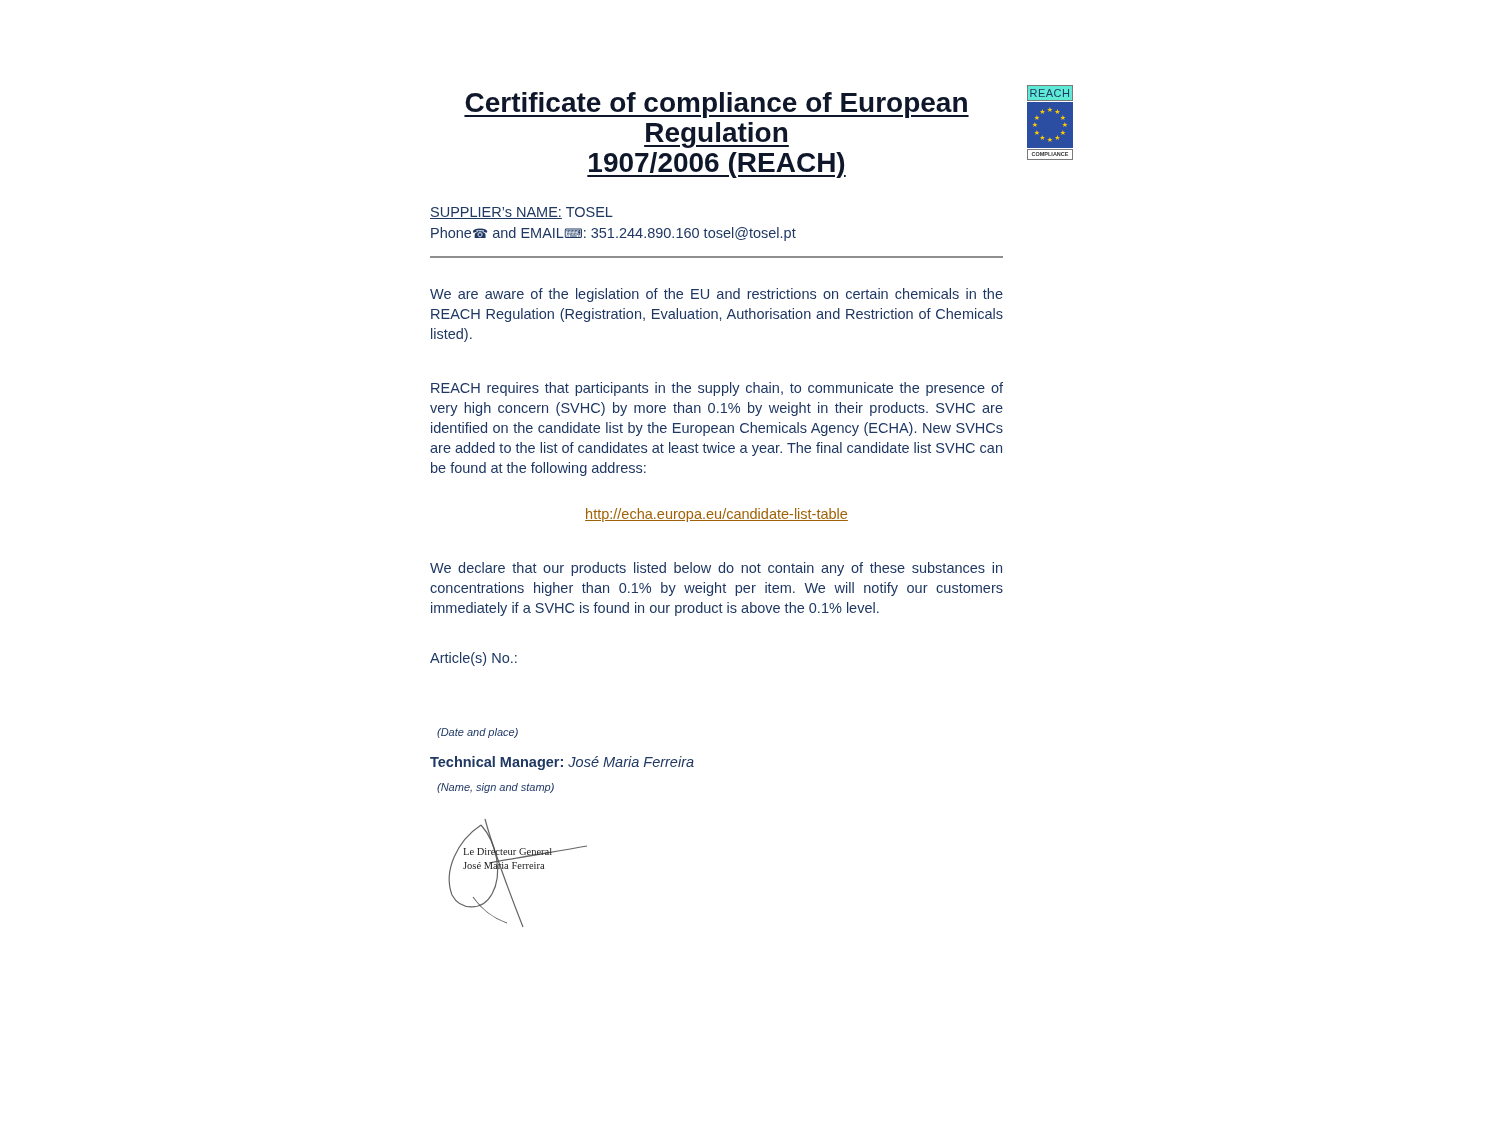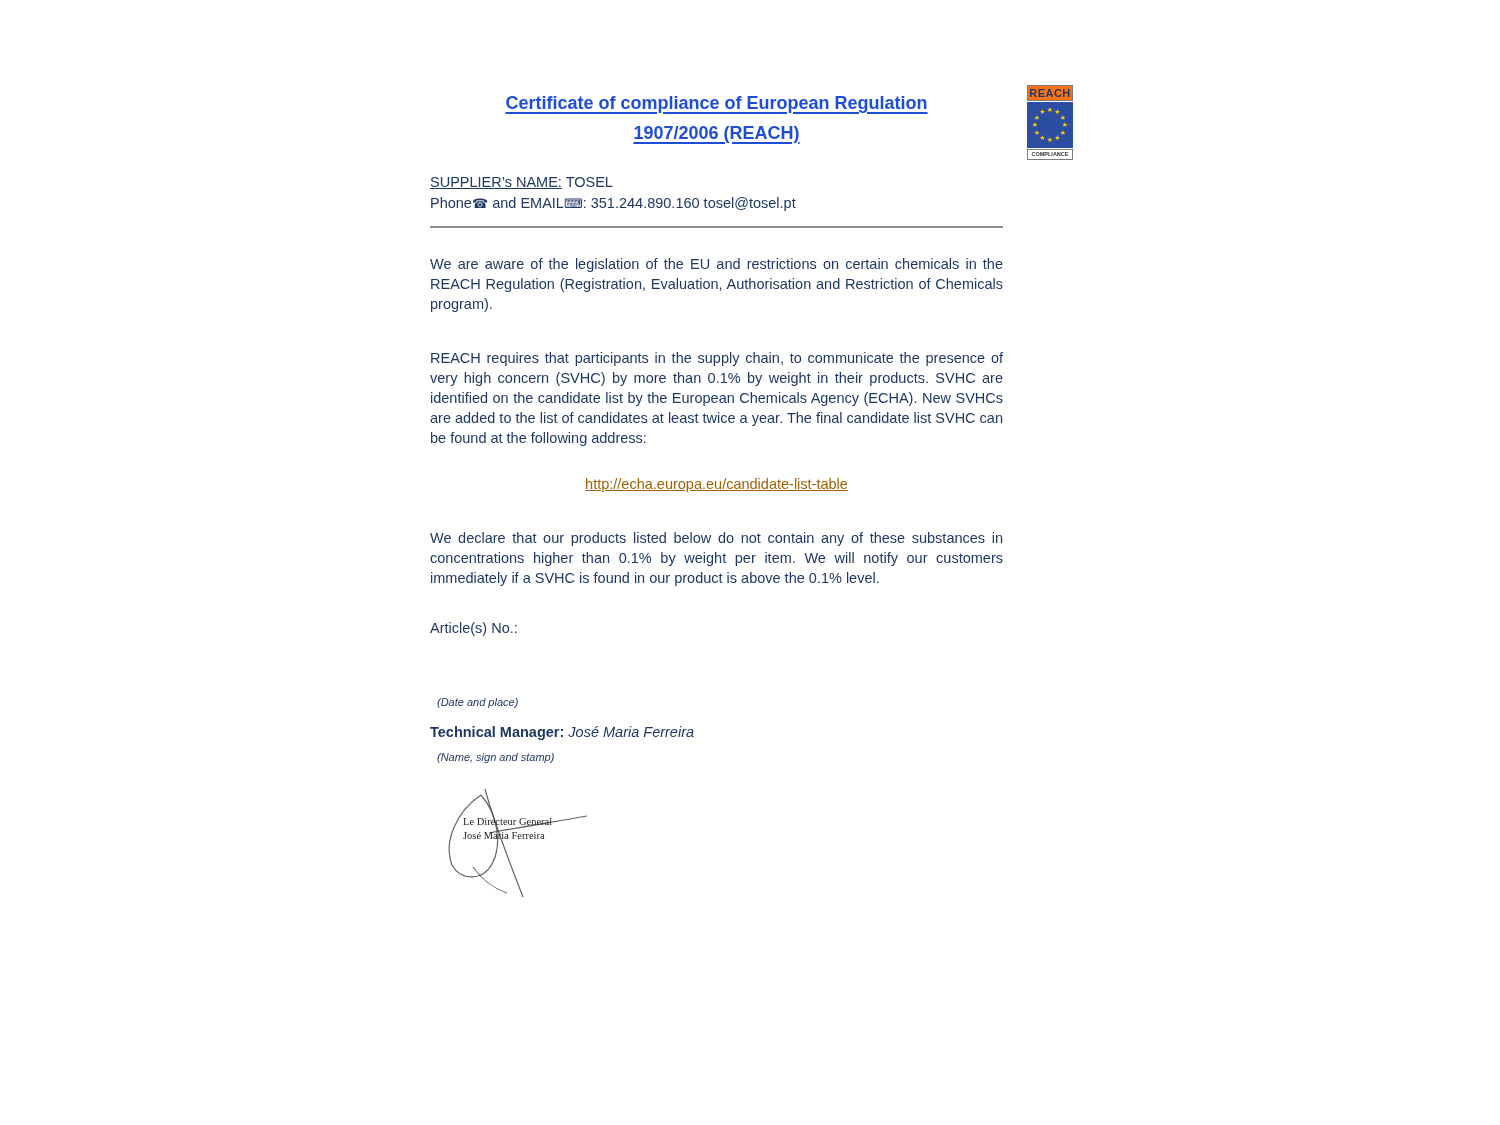--- a/index.html
+++ b/index.html
@@ -13,25 +13,25 @@
   }
   .content{
     position:absolute;
     left:430px;top:88px;
     width:573px;
     font-size:14.5px;
     line-height:20px;
   }
   .title{
     margin:0;
-    font-size:18px;
+    font-size:28px;
     line-height:30px;
     font-weight:bold;
     text-align:center;
-    color:#1d4ed8;
+    color:#0f172a;
   }
   .title .tline{
     text-decoration:underline;
     text-decoration-thickness:2px;
     text-underline-offset:3px;
   }
   .supplier{margin-top:24px;line-height:21px;}
   .supplier p{margin:0;text-align:justify;}
   .lbl-underline{font-weight:normal;text-decoration:underline;}
   .inline-icon{font-size:13px;}
@@ -76,23 +76,23 @@
     position:absolute;
     left:1027px;top:85px;
     width:46px;
     text-align:center;
   }
   .logo-top{
     box-sizing:border-box;
     width:46px;
     border:1px solid #7a7a7a;
     font-size:11px;line-height:14px;
-    font-weight:bold;
+    font-weight:normal;
     color:#1F3864;
-    background:#f97316;
+    background:#5eead4;
     letter-spacing:0.5px;
   }
   .logo-flag{
     position:relative;
     box-sizing:border-box;
     width:46px;height:46px;
     margin-top:1px;
     background:#2B4EA2;
   }
   .eu-star{
@@ -158,21 +158,21 @@
       <span class="tline">1907/2006 (REACH)</span>
     </h1>
 
     <div class="supplier">
       <p><span class="lbl-underline">SUPPLIER’s NAME:</span><span> TOSEL</span></p>
       <p><span>Phone</span><span class="inline-icon">☎</span><span> and EMAIL</span><span class="inline-icon">⌨</span><span>: 351.244.890.160 tosel@tosel.pt</span></p>
     </div>
 
     <div class="rule"></div>
 
-    <p class="body-par p1">We are aware of the legislation of the EU and restrictions on certain chemicals in the REACH Regulation (Registration, Evaluation, Authorisation and Restriction of Chemicals program).</p>
+    <p class="body-par p1">We are aware of the legislation of the EU and restrictions on certain chemicals in the REACH Regulation (Registration, Evaluation, Authorisation and Restriction of Chemicals listed).</p>
 
 
     <p class="body-par p3">REACH requires that participants in the supply chain, to communicate the presence of very high concern (SVHC) by more than 0.1% by weight in their products. SVHC are identified on the candidate list by the European Chemicals Agency (ECHA). New SVHCs are added to the list of candidates at least twice a year. The final candidate list SVHC can be found at the following address:</p>
 
     <p class="link-row"><a>http://echa.europa.eu/candidate-list-table</a></p>
 
     <p class="body-par p4">We declare that our products listed below do not contain any of these substances in concentrations higher than 0.1% by weight per item. We will notify our customers immediately if a SVHC is found in our product is above the 0.1% level.</p>
 
     <p class="articles">Article(s) No.:</p>
 

